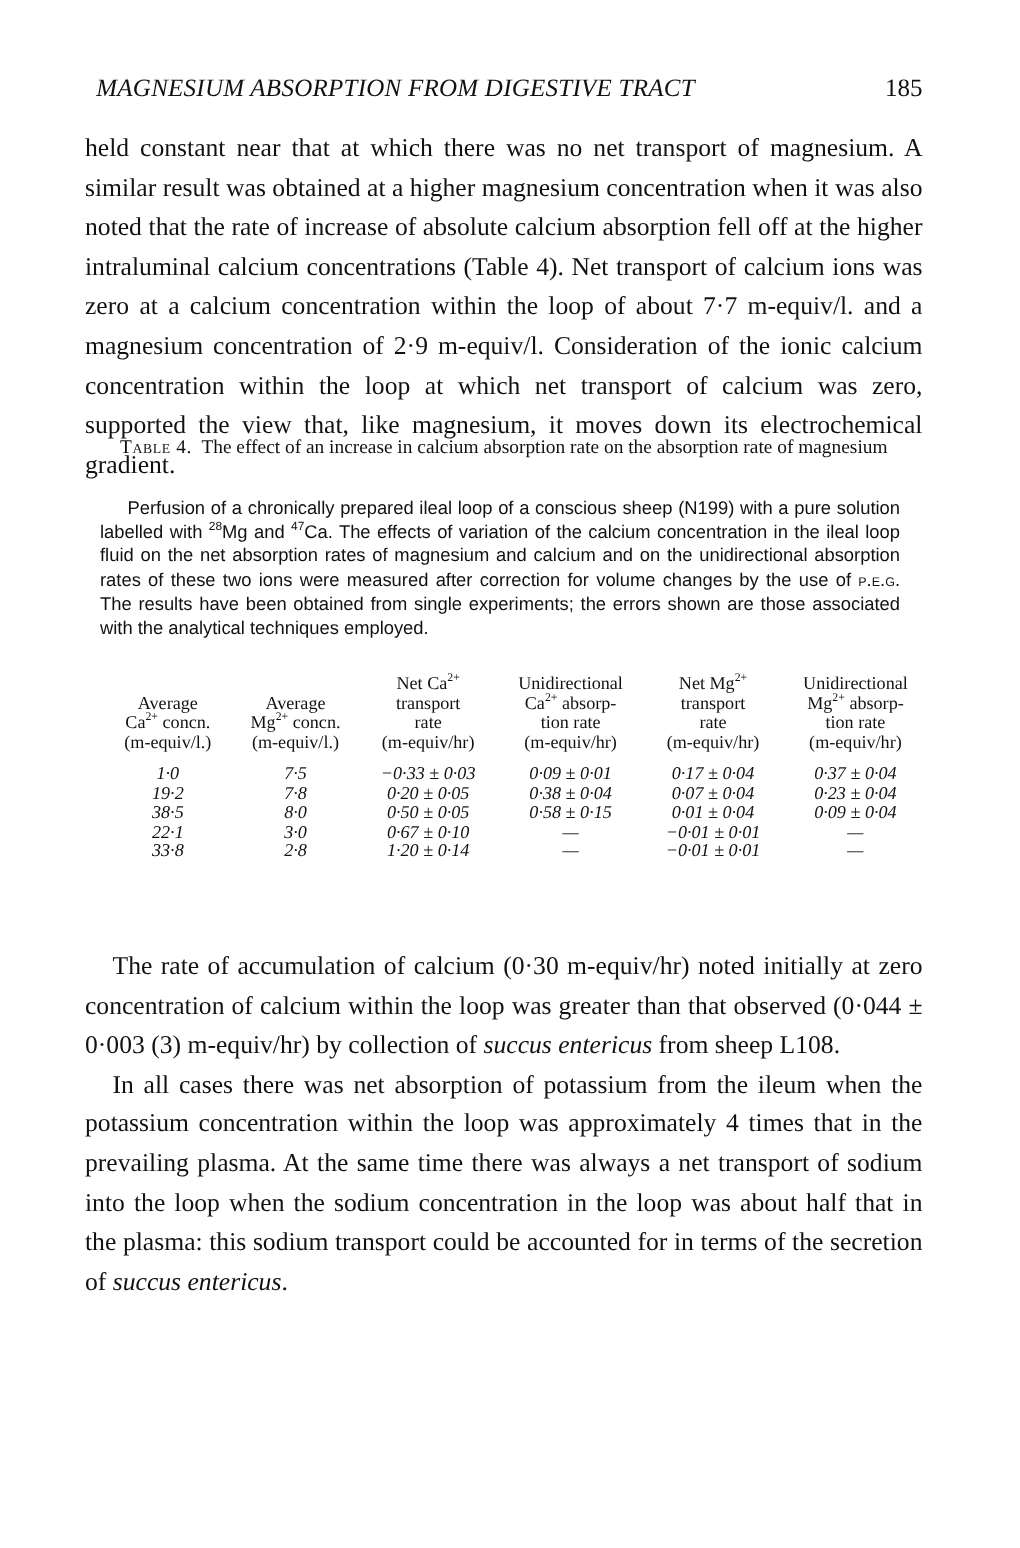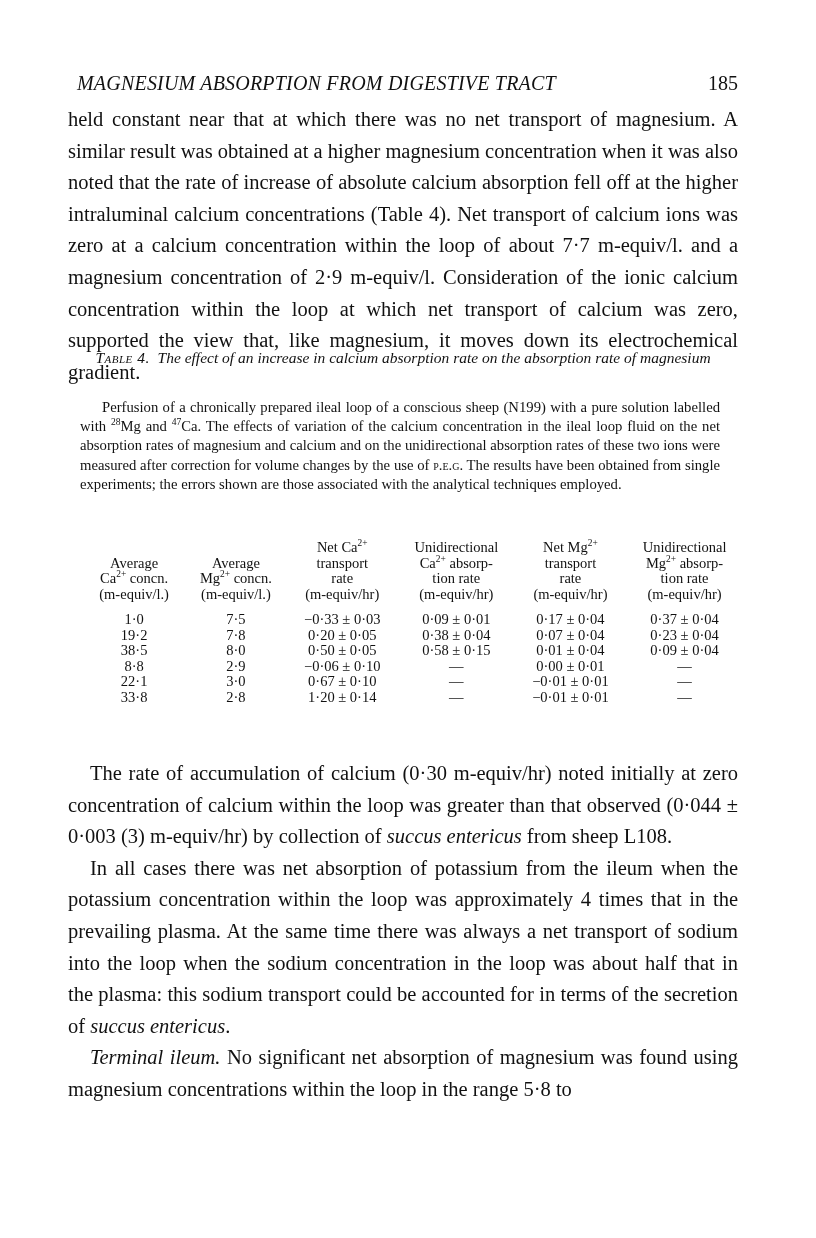--- a/index.html
+++ b/index.html
@@ -1,31 +1,31 @@
 <!DOCTYPE html>
 <html><head>
 <meta charset="utf-8">
 <style>
   html, body { margin: 0; padding: 0; background: #ffffff; }
   body { width: 816px; height: 1238px; position: relative; color: #111; font-family: "DejaVu Serif", "Liberation Serif", serif; }
   .page { position: absolute; left: 68px; top: 0; width: 670px; }
-  .running-head { position: absolute; top: 72px; left: 0; width: 670px; height: 30px; text-align: right; }
+  .running-head { position: absolute; top: 60px; left: 0; width: 670px; height: 30px; text-align: right; }
   .running-title { position: absolute; left: 9px; top: 0; font-style: italic; font-size: 20px; letter-spacing: 0.2px; font-family: "Liberation Serif", serif; }
   .page-number { position: absolute; right: 0; top: 0; font-size: 20px; font-family: "Liberation Serif", serif; }
   .body-text { font-family: "Liberation Serif", serif; font-size: 20.5px; line-height: 31.6px; text-align: justify; }
   .para { margin: 0; }
   .indent { text-indent: 22px; }
   .p1 { position: absolute; top: 104px; left: 0; width: 670px; }
-  .caption { position: absolute; top: 346px; left: 0; width: 670px; text-align: center; font-size: 15.5px; line-height: 23px; font-family: "Liberation Serif", serif; font-style: italic; }
+  .caption { position: absolute; top: 346px; left: 0; width: 670px; text-align: center; font-size: 15.5px; line-height: 23px; font-family: "Liberation Serif", serif; }
   .caption .sc { font-variant: small-caps; letter-spacing: 0.5px; }
-  .note { position: absolute; top: 398px; left: 12px; width: 640px; font-size: 14.7px; line-height: 19.2px; text-align: justify; font-family: Liberation Serif, serif; }
+  .note { position: absolute; top: 398px; left: 12px; width: 640px; font-size: 14.7px; line-height: 19.2px; text-align: justify; font-family: Liberation Sans, sans-serif; }
   .note .sc { font-variant: small-caps; }
   table.data { position: absolute; top: 540px; left: 16px; width: 660px; border-collapse: collapse; font-family: "Liberation Serif", serif; font-size: 14.5px; }
   table.data th { font-weight: normal; vertical-align: bottom; text-align: center; line-height: 15.5px; padding: 0 3px 10px 3px; font-family: Liberation Serif, serif; }
-  table.data td { text-align: center; line-height: 15.6px; padding: 0 3px; white-space: nowrap; }
+  table.data td { text-align: center; line-height: 15.6px; padding: 0 3px; white-space: nowrap; font-style: italic; }
   .p2 { position: absolute; top: 758px; left: 0; width: 670px; }
   sup { font-size: 65%; line-height: 0; }
   i { font-style: italic; }
 </style>
 </head>
 <body>
 
 <div class="page">
 
   <div class="running-head">
@@ -102,28 +102,20 @@
         </tr>
       <tr>
           <td>38·5</td>
           <td>8·0</td>
           <td>0·50 ± 0·05</td>
           <td>0·58 ± 0·15</td>
           <td>0·01 ± 0·04</td>
           <td>0·09 ± 0·04</td>
         </tr>
       <tr>
-          <td>8·8</td>
-          <td>2·9</td>
-          <td>−0·06 ± 0·10</td>
-          <td>—</td>
-          <td>0·00 ± 0·01</td>
-          <td>—</td>
-        </tr>
-      <tr>
           <td>22·1</td>
           <td>3·0</td>
           <td>0·67 ± 0·10</td>
           <td>—</td>
           <td>−0·01 ± 0·01</td>
           <td>—</td>
         </tr>
       <tr>
           <td>33·8</td>
           <td>2·8</td>
@@ -131,16 +123,15 @@
           <td>—</td>
           <td>−0·01 ± 0·01</td>
           <td>—</td>
         </tr>
     </tbody>
   </table>
 
   <div class="body-text p2">
     <p class="para indent"><span>The rate of accumulation of calcium (0·30 m-equiv/hr) noted initially at zero concentration of calcium within the loop was greater than that observed (0·044 ± 0·003 (3) m-equiv/hr) by collection of </span><i>succus entericus</i><span> from sheep L108.</span></p>
     <p class="para indent"><span>In all cases there was net absorption of potassium from the ileum when the potassium concentration within the loop was approximately 4 times that in the prevailing plasma. At the same time there was always a net transport of sodium into the loop when the sodium concentration in the loop was about half that in the plasma: this sodium transport could be accounted for in terms of the secretion of </span><i>succus entericus</i><span>.</span></p>
-    <p class="para indent"><i>Terminal ileum.</i><span> No significant net absorption of magnesium was found using magnesium concentrations within the loop in the range 5·8 to</span></p>
   </div>
 
 </div>
 
 </body></html>

